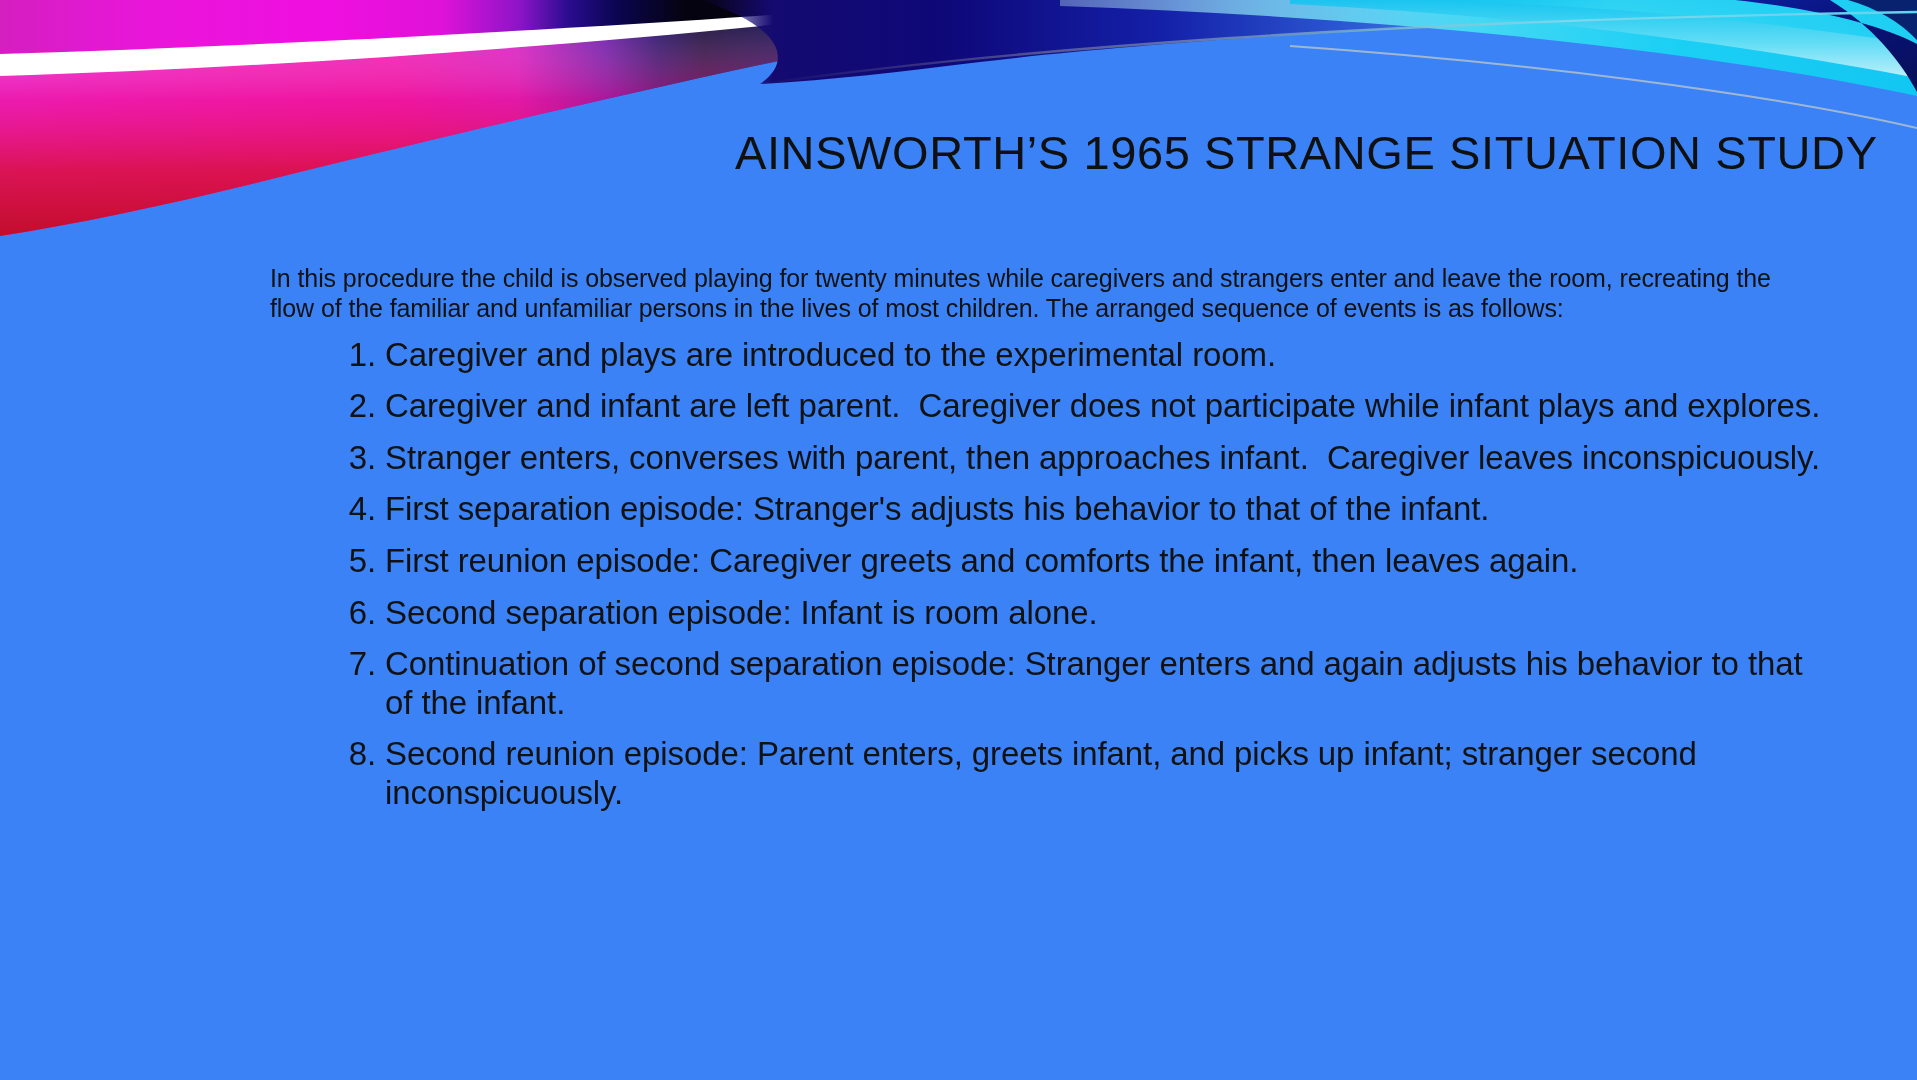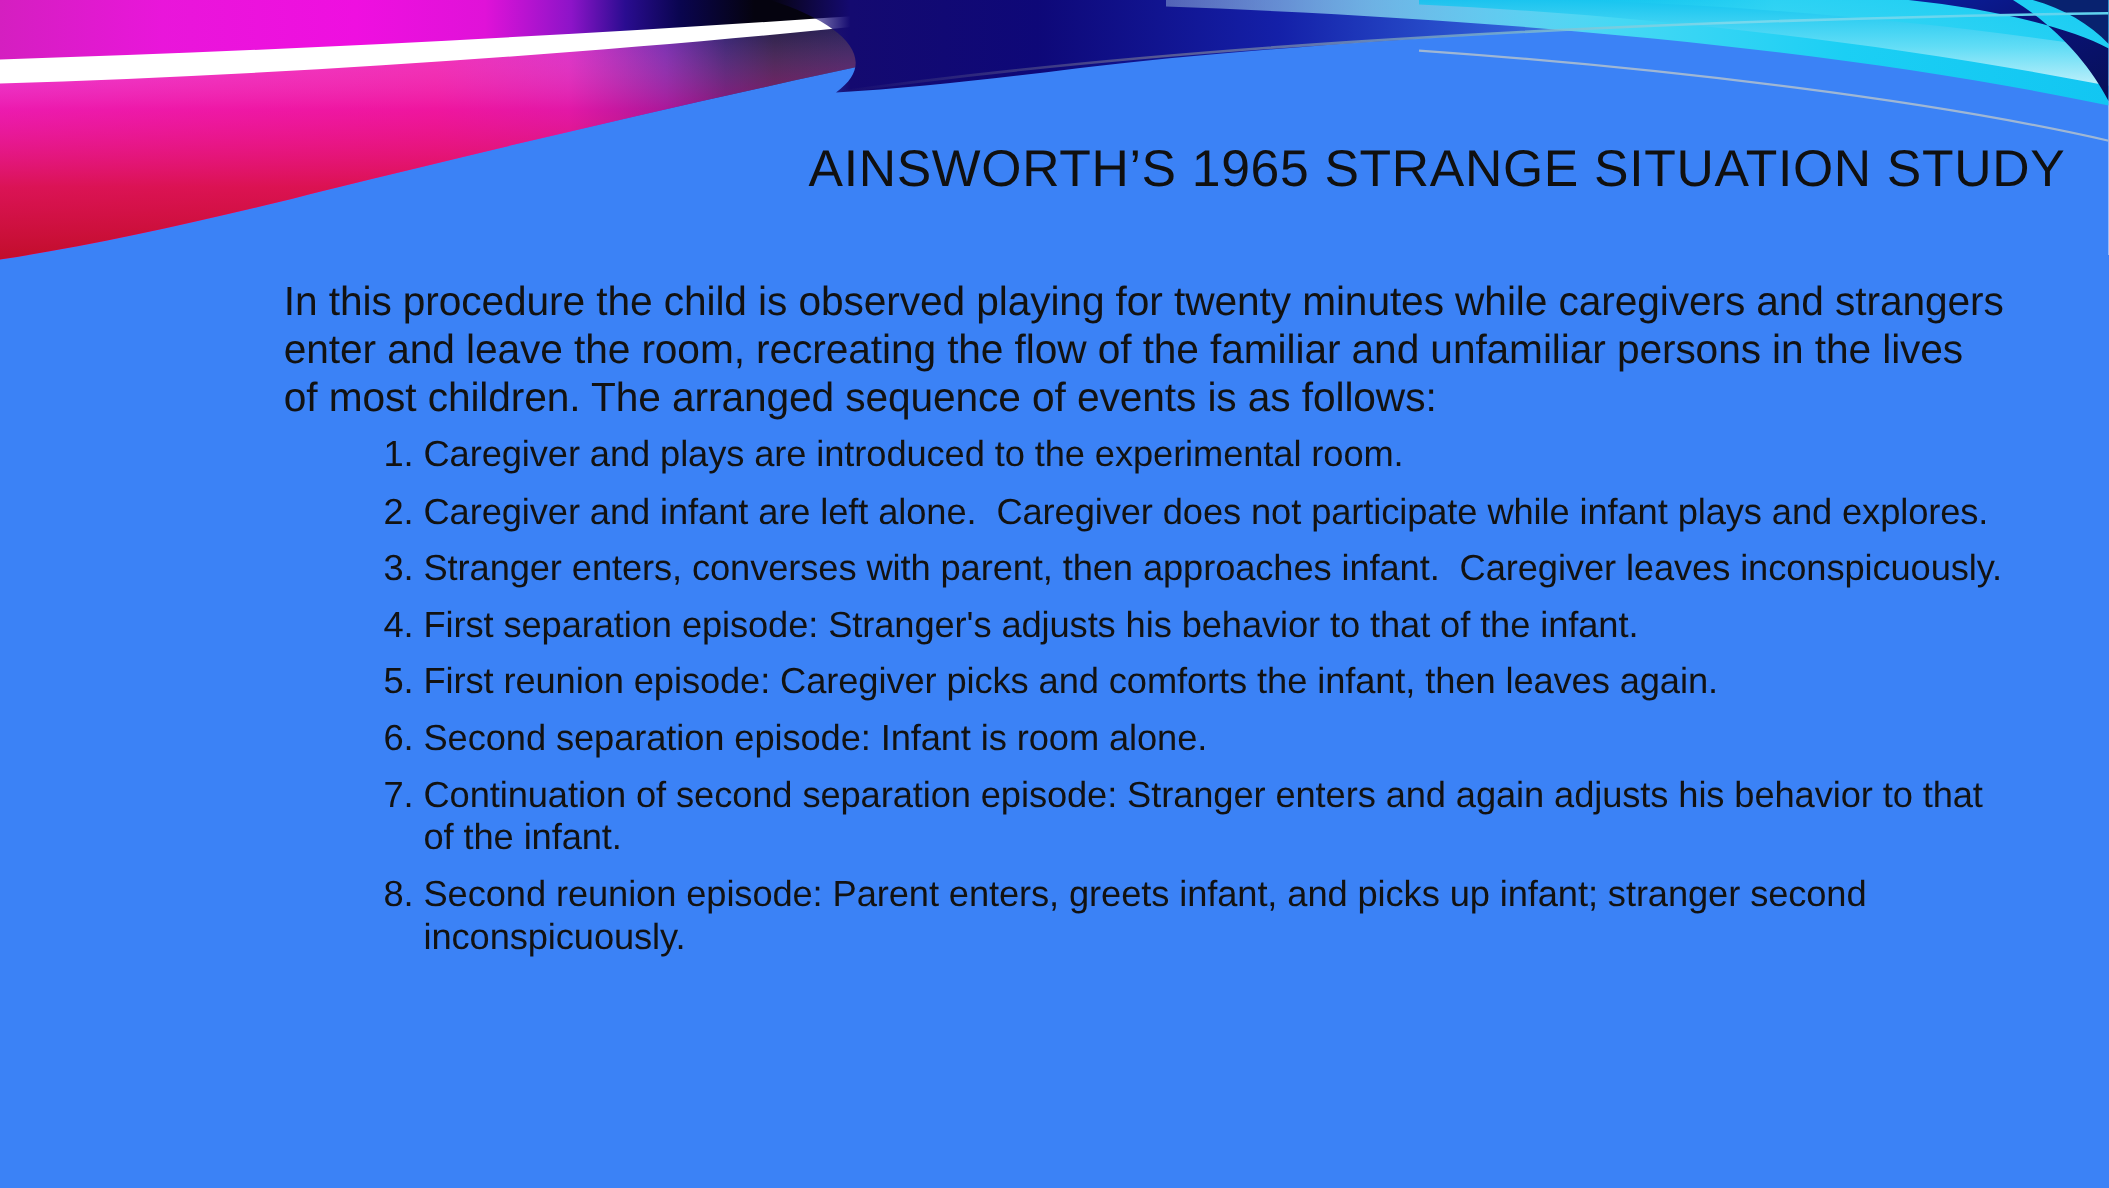--- a/index.html
+++ b/index.html
@@ -53,22 +53,22 @@
 
   
   #body-block {
     position: absolute;
     left: 258px;
     top: 252px;
     width: 1565px;
     color: #121212;
   }
   #intro-paragraph {
-    margin: 0;
-    font-size: 37px;
+    margin: 12px;
+    font-size: 25px;
     line-height: 1.19;
     letter-spacing: -0.1px;
     color: #121212;
   }
 
   #steps-list {
     list-style: none;
     margin: 10px 0 0 0;
     padding: 0;
   }
@@ -202,36 +202,36 @@
 
     <ol id="steps-list">
 
       <li class="step-item">
         <span class="step-num">1.</span>
         <span class="step-text">Caregiver and plays are introduced to the experimental room.</span>
       </li>
 
       <li class="step-item">
         <span class="step-num">2.</span>
-        <span class="step-text">Caregiver and infant are left alone.  Caregiver does not participate while infant plays and explores.</span>
+        <span class="step-text">Caregiver and infant are left parent.  Caregiver does not participate while infant plays and explores.</span>
       </li>
 
       <li class="step-item">
         <span class="step-num">3.</span>
         <span class="step-text">Stranger enters, converses with parent, then approaches infant.  Caregiver leaves inconspicuously.</span>
       </li>
 
       <li class="step-item">
         <span class="step-num">4.</span>
         <span class="step-text">First separation episode: Stranger's adjusts his behavior to that of the infant.</span>
       </li>
 
       <li class="step-item">
         <span class="step-num">5.</span>
-        <span class="step-text">First reunion episode: Caregiver picks and comforts the infant, then leaves again.</span>
+        <span class="step-text">First reunion episode: Caregiver greets and comforts the infant, then leaves again.</span>
       </li>
 
       <li class="step-item">
         <span class="step-num">6.</span>
         <span class="step-text">Second separation episode: Infant is room alone.</span>
       </li>
 
       <li class="step-item">
         <span class="step-num">7.</span>
         <span class="step-text">Continuation of second separation episode: Stranger enters and again adjusts his behavior to that of the infant.</span>

